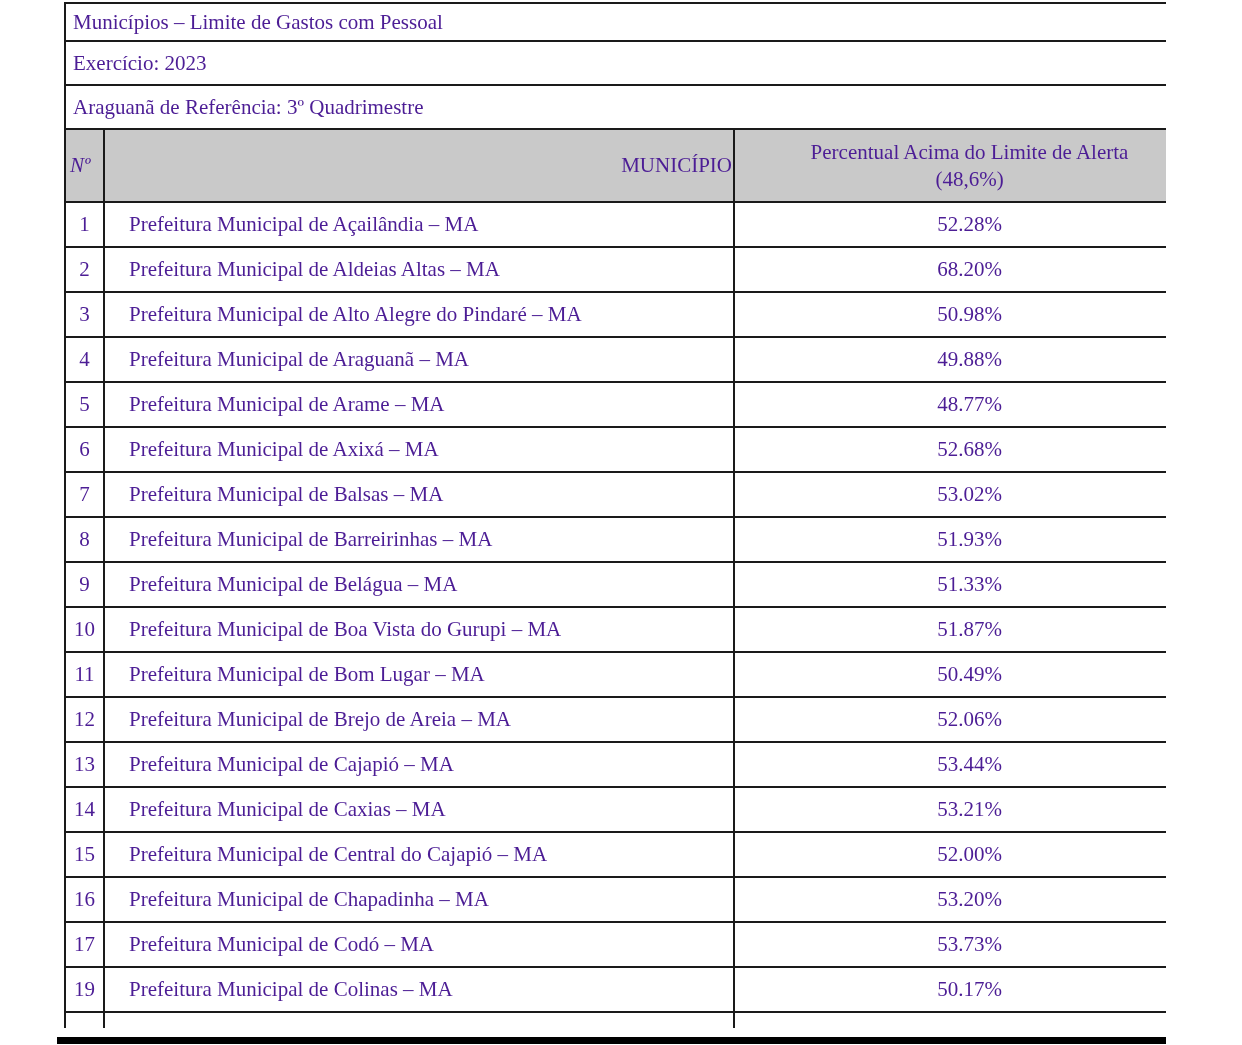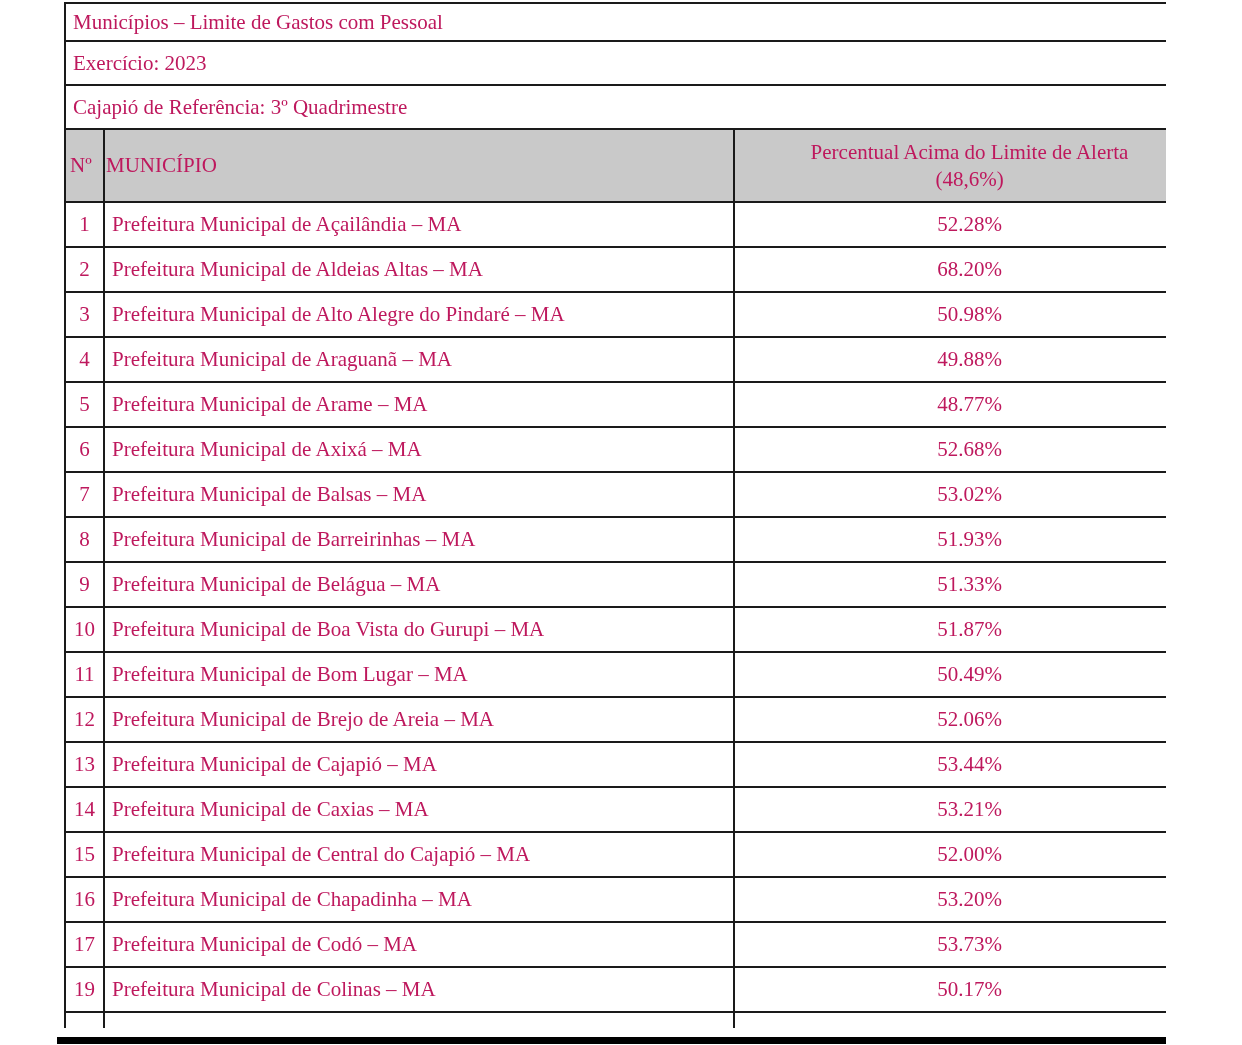--- a/index.html
+++ b/index.html
@@ -10,21 +10,21 @@
   }
   html,body{margin:0;padding:0;}
   body{background:var(--page-bg);}
   .doc{
     position:relative;
     width:1166px;
     height:1045px;
     background:var(--page-bg);
     overflow:hidden;
     font-family:"Liberation Serif","DejaVu Serif",serif;
-    color:#be185d;
+    color:#4c1d95;
   }
   table.main-table{
     position:absolute;
     left:64px;
     top:2px;
     width:1142px;
     border-collapse:collapse;
     table-layout:fixed;
   }
   table.main-table td,
@@ -43,31 +43,31 @@
   }
   tr.title-row.r2 td{height:42px;border-radius:22px;}
   tr.title-row.r3 td{height:42px;}
   tr.head-row th{
     background:var(--header-bg);
     height:69px;
     font-weight:normal;
     font-size:21px;
     vertical-align:middle;
   }
-  th.c-num{text-align:left;padding-left:4px;}
-  th.c-mun{text-align:left;}
+  th.c-num{text-align:left;padding-left:4px;font-style:italic;}
+  th.c-mun{text-align:right;}
   th.c-pct{text-align:center;line-height:27px;white-space:normal;padding:0 30px;}
   tr.data-row td{
     height:41px;
     font-size:21px;
     vertical-align:middle;
     background:var(--page-bg);
   }
   td.c-num{text-align:center;padding:0 1px;}
-  td.c-mun{text-align:left;padding-left:7px;}
+  td.c-mun{text-align:left;padding-left:24px;}
   td.c-pct{text-align:center;margin-left:12px;}
   .cut-row{
     position:absolute;
     left:64px;
     top:1009px;
     width:1142px;
     height:19px;
     box-sizing:border-box;
     border-left:2px solid var(--border-color);
     border-right:2px solid var(--border-color);
@@ -101,21 +101,21 @@
       <col style="width:471px">
     </colgroup>
     <tbody id="table-body">
       <tr class="title-row r1">
         <td colspan="3">Municípios – Limite de Gastos com Pessoal</td>
       </tr>
       <tr class="title-row r2">
         <td colspan="3">Exercício: 2023</td>
       </tr>
       <tr class="title-row r3">
-        <td colspan="3">Cajapió de Referência: 3º Quadrimestre</td>
+        <td colspan="3">Araguanã de Referência: 3º Quadrimestre</td>
       </tr>
       <tr class="head-row">
         <th class="c-num">Nº</th>
         <th class="c-mun">MUNICÍPIO</th>
         <th class="c-pct">
           <span>Percentual Acima do Limite de Alerta</span><br>
           <span>(48,6%)</span>
         </th>
       </tr>
 

